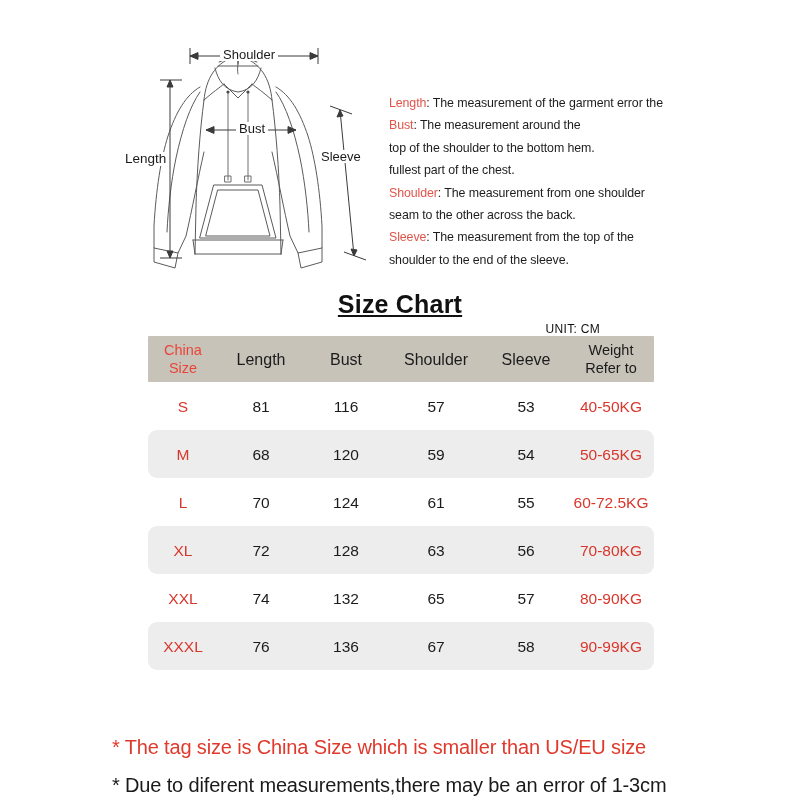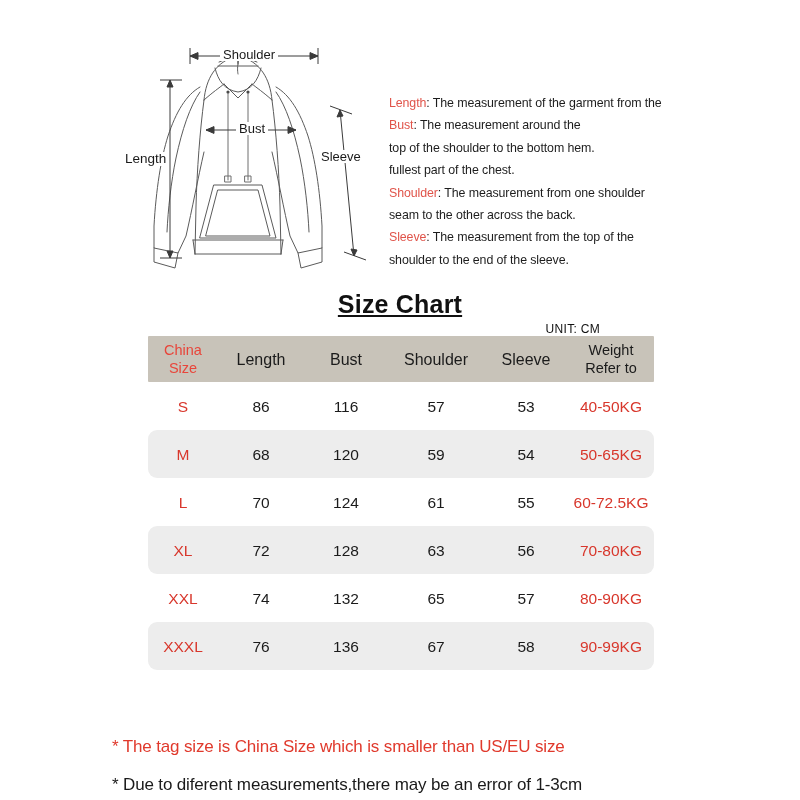--- a/index.html
+++ b/index.html
@@ -62,21 +62,21 @@
   .c4{width:84px;}
   .c5{width:86px;}
   .red{color:#d8372c;}
   .row.head .c0,.row.head .c5{font-size:14.5px;line-height:18px;}
   .row.head .c0{color:#e8453a;}
   .twoline{display:block;}
 
   
   .notes{position:absolute;left:112px;top:688px;width:640px;}
   .note{
-    font-size:17px;line-height:38px;white-space:nowrap;
+    font-size:20px;line-height:38px;white-space:nowrap;
     letter-spacing:-0.15px;
   }
   .note.red{color:#e0392c;}
   .note.blk{color:#1a1a1a;}
 </style>
 </head>
 <body>
 
 <div class="page">
 
@@ -159,21 +159,21 @@
 
     <span class="dim-label" id="lbl-shoulder">Shoulder</span>
     <span class="dim-label" id="lbl-length">Length</span>
     <span class="dim-label" id="lbl-bust">Bust</span>
     <span class="dim-label" id="lbl-sleeve">Sleeve</span>
   </div>
 
   <div class="defs">
 
     <div class="def-line">
-      <span class="term">Length</span><span>: </span><span>The measurement of the garment from the</span>
+      <span class="term">Length</span><span>: </span><span>The measurement of the garment error the</span>
     </div>
     <div class="def-line">
       <span class="term">Bust</span><span>: </span><span>The measurement around the</span>
     </div>
 
     <div class="def-line">top of the shoulder to the bottom hem.</div>
     <div class="def-line">fullest part of the chest.</div>
 
     <div class="def-line">
       <span class="term">Shoulder</span><span>: </span><span>The measurement from one shoulder</span>
@@ -201,21 +201,21 @@
       <div class="cell c3">Shoulder</div>
       <div class="cell c4">Sleeve</div>
       <div class="cell c5">
         <span class="twoline">Weight</span>
         <span class="twoline">Refer to</span>
       </div>
     </div>
 
     <div class="row">
       <div class="cell c0 red">S</div>
-      <div class="cell c1">86</div>
+      <div class="cell c1">81</div>
       <div class="cell c2">116</div>
       <div class="cell c3">57</div>
       <div class="cell c4">53</div>
       <div class="cell c5 red">40-50KG</div>
     </div>
 
     <div class="row alt">
       <div class="cell c0 red">M</div>
       <div class="cell c1">68</div>
       <div class="cell c2">120</div>

